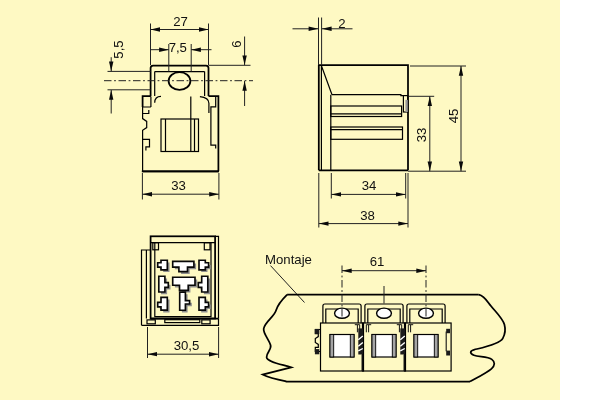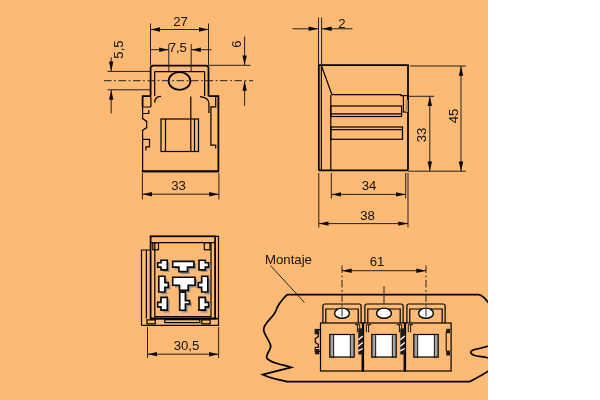--- a/index.html
+++ b/index.html
@@ -1,16 +1,16 @@
 <!DOCTYPE html>
 <html><head>
 <meta charset="utf-8">
 <style>
 html,body{margin:0;padding:0;background:#fff;}
-#wrap{width:488px;height:400px;position:relative;overflow:hidden;background:#fdba74;}
+#wrap{width:560px;height:400px;position:relative;overflow:hidden;background:#fef9c3;}
 text{font-family:"Liberation Sans",sans-serif;font-size:13.2px;fill:#111;}
 .p{stroke:#000;fill:none;stroke-width:1.75;stroke-linejoin:miter;stroke-linecap:butt;}
 .p2{stroke:#000;fill:none;stroke-width:1.2;stroke-linejoin:miter;}
 .d{stroke:#222;fill:none;stroke-width:1;}
 .cl{stroke:#222;fill:none;stroke-width:1;stroke-dasharray:7.5 2.6 1.8 2.6;}
 </style>
 </head>
 <body>
 <div id="wrap">
 <svg width="600" height="400" viewBox="0 0 600 400">

